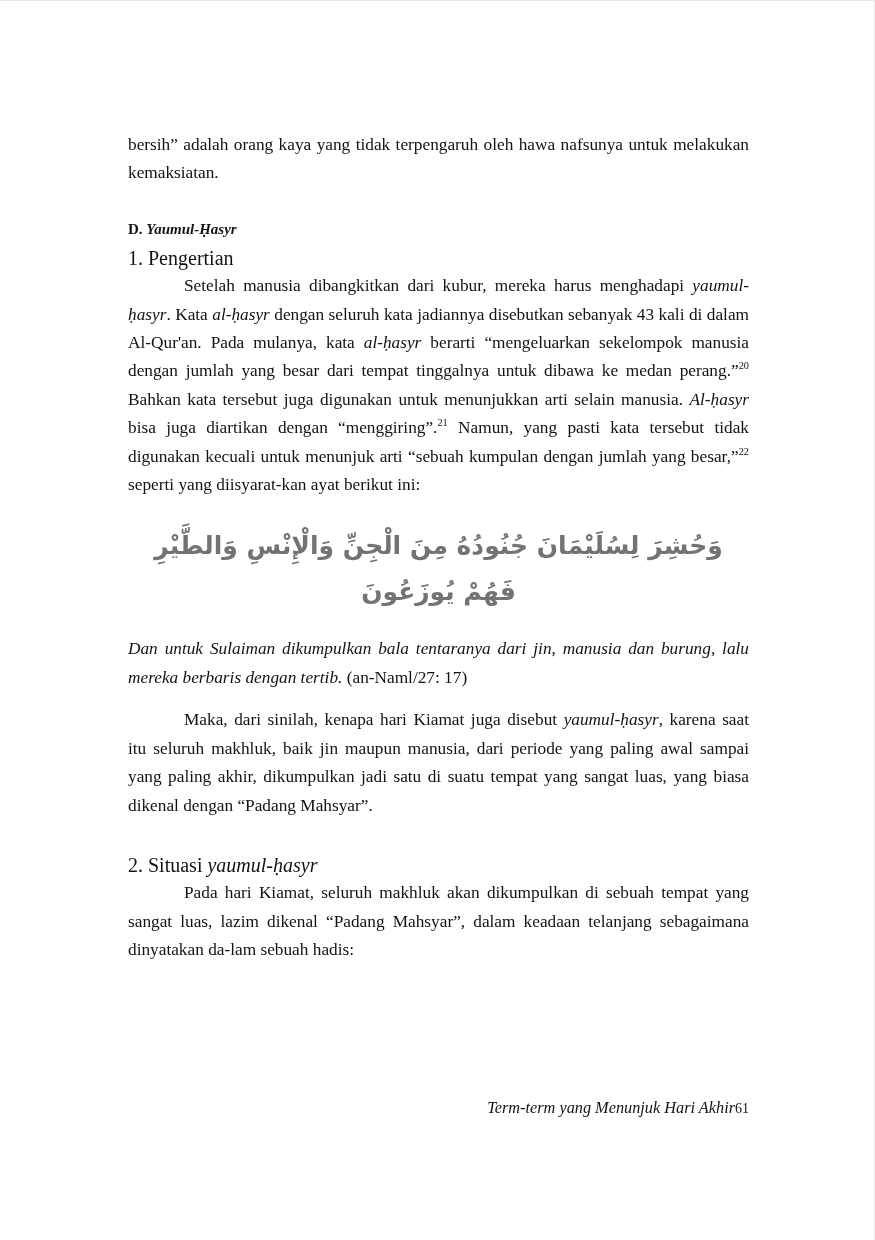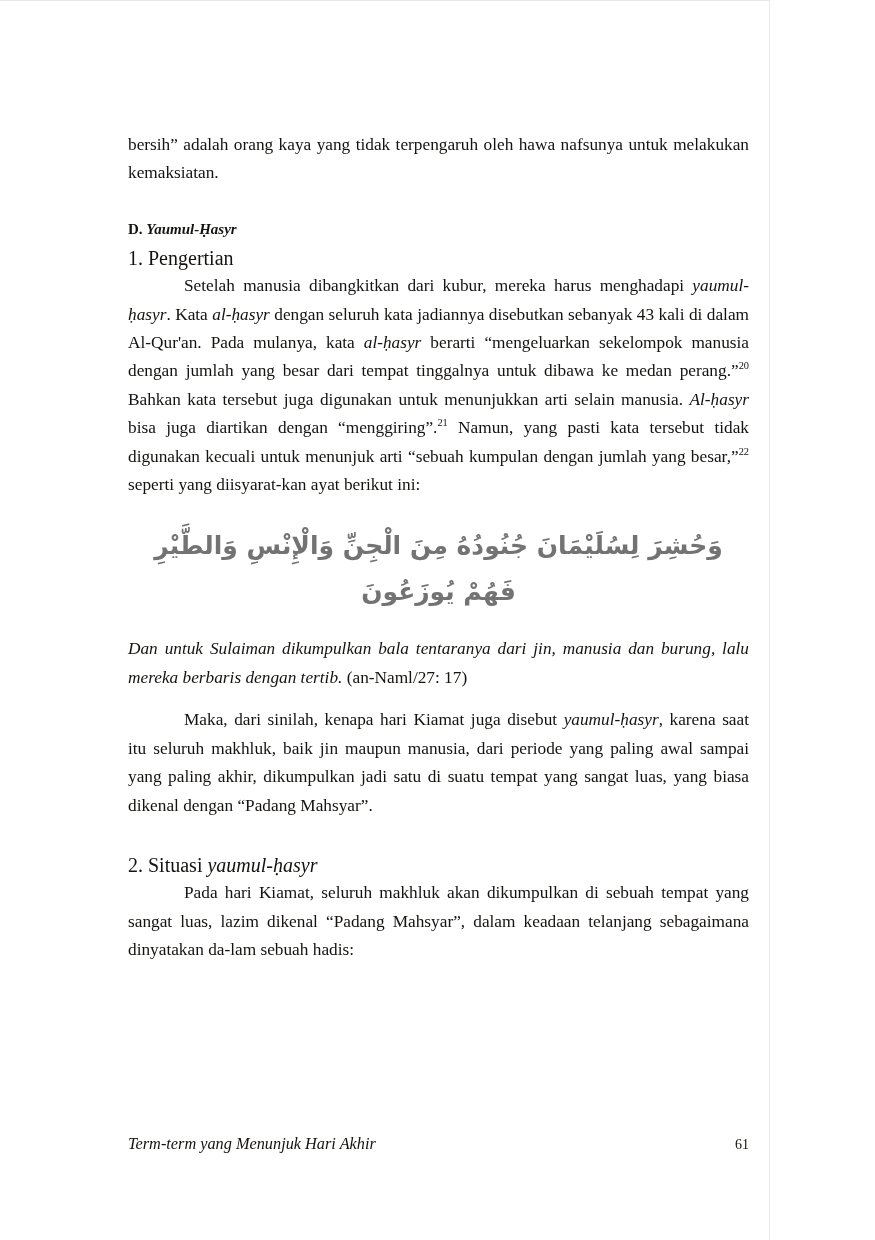--- a/index.html
+++ b/index.html
@@ -2,21 +2,21 @@
 <html><head>
 <meta charset="utf-8">
 <style>
   html, body {
     margin: 0;
     padding: 0;
     background: #ffffff;
   }
   .page {
     position: relative;
-    width: 770px;
+    width: 875px;
     height: 1240px;
     background: #ffffff;
     box-sizing: border-box;
     border-top: 1px solid #e8e8e4;
     border-right: 1px solid #ecebe7;
     font-family: "Liberation Serif", "DejaVu Serif", serif;
     color: #151310;
     overflow: hidden;
     text-decoration: underline;
   }
@@ -60,24 +60,24 @@
     line-height: 46px;
     margin: 24px 0 20px 0;
     color: #737373;
   }
   .translation { margin-bottom: 14px; }
   .after-translation { margin-top: 10px; }
   .section2 { margin-top: 31px; }
   .footer {
     position: absolute;
     left: 128px;
-    top: 1133px;
+    top: 1097px;
     width: 621px;
     display: flex;
-    justify-content: space-between;
+    justify-content: flex-end;
     align-items: baseline;
   }
   .footer-title {
     font-style: italic;
     font-size: 16.3px;
   }
   .page-number {
     font-size: 14px;
   }
 </style>

